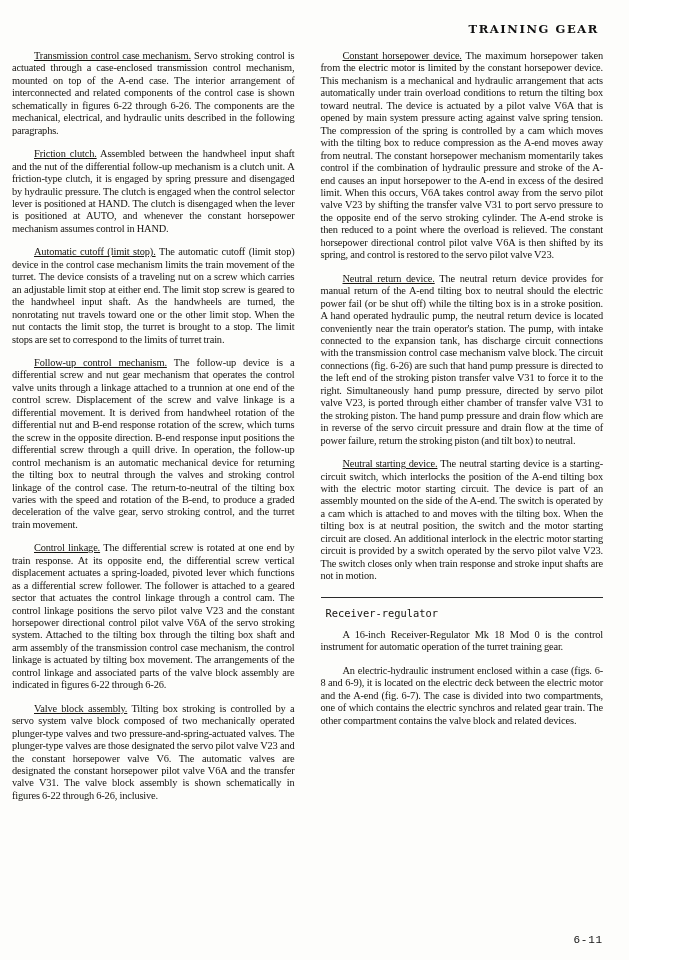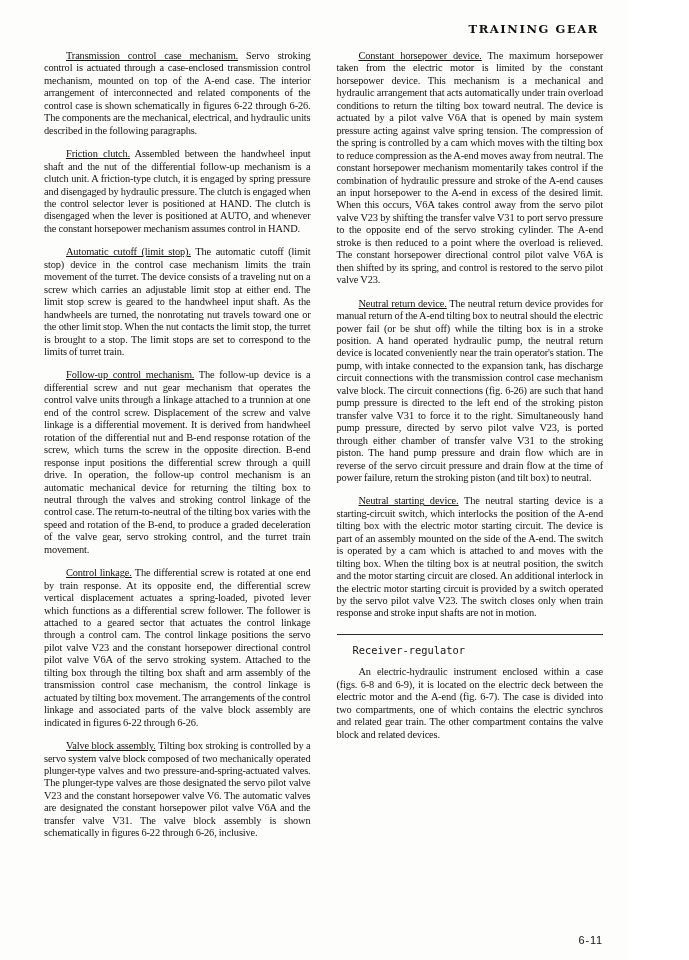--- a/index.html
+++ b/index.html
@@ -11,21 +11,21 @@
     width: 689px;
     height: 960px;
     font-family: "DejaVu Sans Mono", monospace;
     color: #1a1a1a;
   }
   .page {
     position: relative;
     width: 629px;
     height: 960px;
     box-sizing: border-box;
-    padding: 22px 26px 18px 44px;
+    padding: 22px 26px 18px 12px;
     background: #fdfdfb;
   }
   .running-head {
     text-align: right;
     font-family: "DejaVu Serif", serif;
     font-size: 11.5px;
     letter-spacing: 1.6px;
     font-weight: bold;
     color: #111;
     margin: 0 4px 14px 0;
@@ -54,28 +54,28 @@
   }
   .sect-rule {
     border: 0;
     border-top: 1px solid #2a2a2a;
     margin: 14px 0 9px 0;
     width: 100%;
   }
   .sect-head {
     font-size: 10.4px;
     line-height: 12.45px;
-    margin: 0 0 10px 16px;
+    margin: 0 0 10px 5px;
     color: #15130f;
   }
   .folio {
     position: absolute;
     right: 26px;
     bottom: 14px;
-    font-family: Liberation Sans, sans-serif;
+    font-family: Liberation Mono, monospace;
     font-size: 11px;
     letter-spacing: 0.8px;
     color: #111;
   }
 </style>
 </head>
 <body>
 
 <div class="page">
 
@@ -94,19 +94,20 @@
 
     <div class="col">
       <p class="para"><span class="lead">Constant horsepower device.</span><span>  The maximum horsepower taken from the electric motor is limited by the constant horsepower device.  This mechanism is a mechanical and hydraulic arrangement that acts automatically under train overload conditions to return the tilting box toward neutral.  The device is actuated by a pilot valve V6A that is opened by main system pressure acting against valve spring tension.  The compression of the spring is controlled by a cam which moves with the tilting box to reduce compression as the A-end moves away from neutral.  The constant horsepower mechanism momentarily takes control if the combination of hydraulic pressure and stroke of the A-end causes an input horsepower to the A-end in excess of the desired limit.  When this occurs, V6A takes control away from the servo pilot valve V23 by shifting the transfer valve V31 to port servo pressure to the opposite end of the servo stroking cylinder.  The A-end stroke is then reduced to a point where the overload is relieved.  The constant horsepower directional control pilot valve V6A is then shifted by its spring, and control is restored to the servo pilot valve V23.</span></p>
       <p class="para"><span class="lead">Neutral return device.</span><span>  The neutral return device provides for manual return of the A-end tilting box to neutral should the electric power fail (or be shut off) while the tilting box is in a stroke position.  A hand operated hydraulic pump, the neutral return device is located conveniently near the train operator's station.  The pump, with intake connected to the expansion tank, has discharge circuit connections with the transmission control case mechanism valve block.  The circuit connections (fig. 6-26) are such that hand pump pressure is directed to the left end of the stroking piston transfer valve V31 to force it to the right.  Simultaneously hand pump pressure, directed by servo pilot valve V23, is ported through either chamber of transfer valve V31 to the stroking piston.  The hand pump pressure and drain flow which are in reverse of the servo circuit pressure and drain flow at the time of power failure, return the stroking piston (and tilt box) to neutral.</span></p>
       <p class="para"><span class="lead">Neutral starting device.</span><span>  The neutral starting device is a starting-circuit switch, which interlocks the position of the A-end tilting box with the electric motor starting circuit.  The device is part of an assembly mounted on the side of the A-end.  The switch is operated by a cam which is attached to and moves with the tilting box.  When the tilting box is at neutral position, the switch and the motor starting circuit are closed.  An additional interlock in the electric motor starting circuit is provided by a switch operated by the servo pilot valve V23.  The switch closes only when train response and stroke input shafts are not in motion.</span></p>
 
       <hr class="sect-rule">
 
       <div class="sect-head">Receiver-regulator</div>
 
+      <p class="para"><span>A 16-inch Receiver-Regulator Mk 18 Mod 0 is the control instrument for automatic operation of the turret training gear.</span></p>
       <p class="para"><span>An electric-hydraulic instrument enclosed within a case (figs. 6-8 and 6-9), it is located on the electric deck between the electric motor and the A-end (fig. 6-7).  The case is divided into two compartments, one of which contains the electric synchros and related gear train.  The other compartment contains the valve block and related devices.</span></p>
     </div>
 
   </div>
 
   <div class="folio">6-11</div>
 </div>
 
 </body></html>

